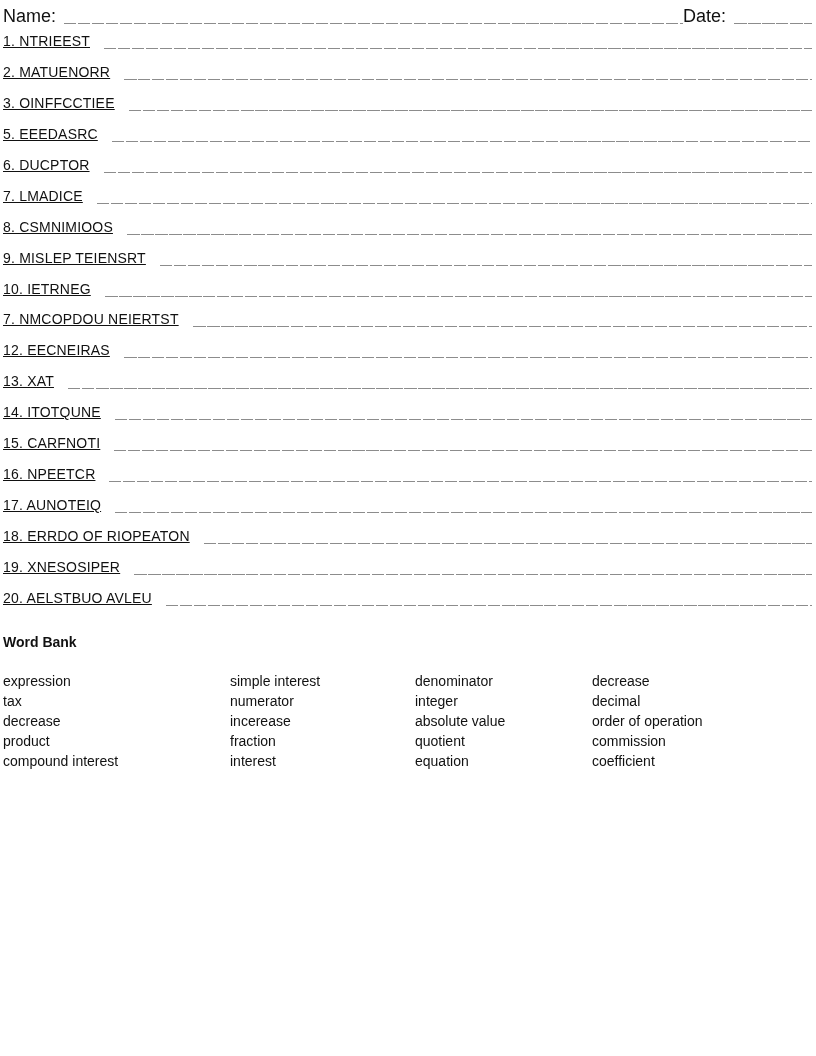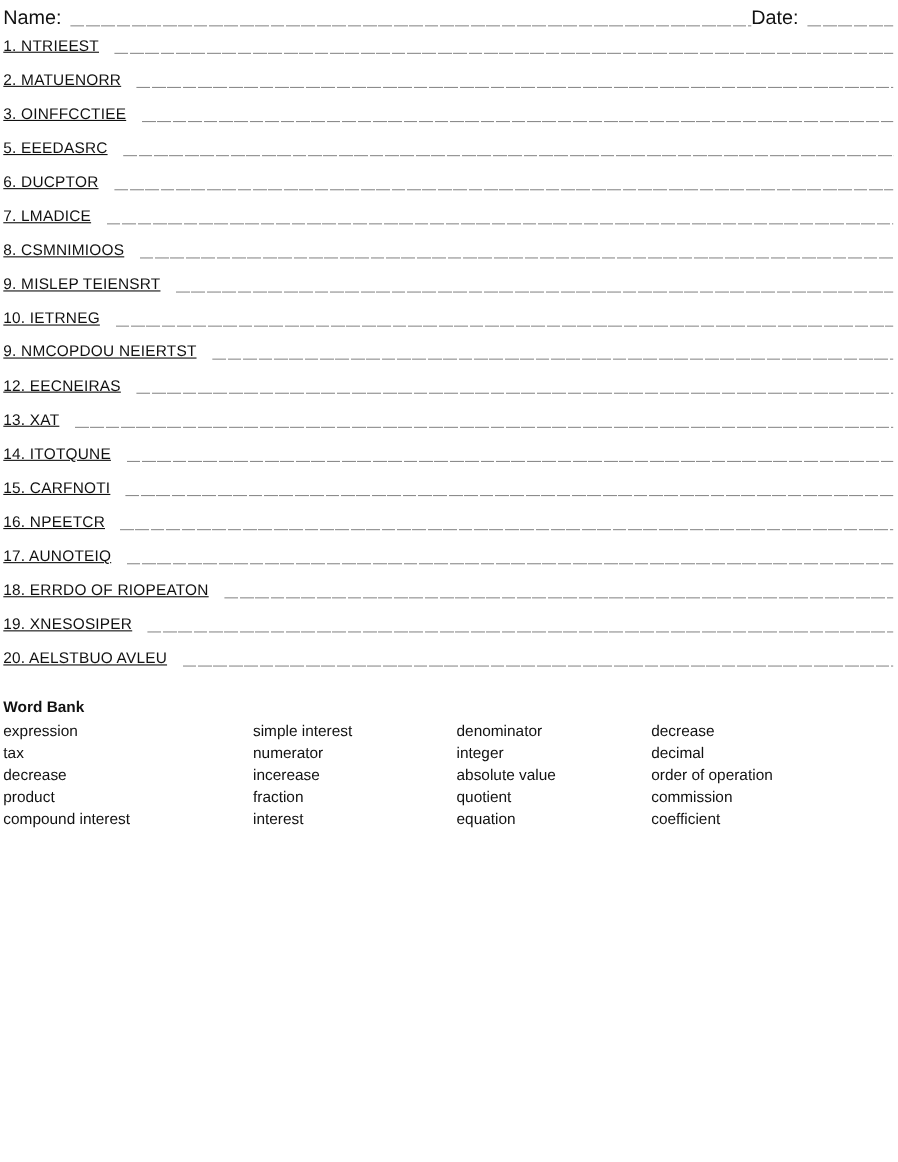--- a/index.html
+++ b/index.html
@@ -89,21 +89,21 @@
   
   .word-bank { margin-top: 12px; }
   .wb-heading {
     font-size: 14px;
     font-weight: bold;
     line-height: 18px;
   }
   .wb-grid {
     display: grid;
     grid-template-columns: 227px 185px 177px 1fr;
-    margin-top: 3px;
+    margin-top: 20px;
   }
   .wb-cell {
     font-size: 14px;
     line-height: 20px;
     white-space: nowrap;
   }
 </style>
 </head>
 <body>
 
@@ -148,21 +148,21 @@
       </div>
       <div class="ws-row">
         <span class="ws-label">9. MISLEP TEIENSRT</span>
         <span class="ws-line"></span>
       </div>
       <div class="ws-row">
         <span class="ws-label">10. IETRNEG</span>
         <span class="ws-line"></span>
       </div>
       <div class="ws-row">
-        <span class="ws-label">9. NMCOPDOU NEIERTST</span>
+        <span class="ws-label">7. NMCOPDOU NEIERTST</span>
         <span class="ws-line"></span>
       </div>
       <div class="ws-row">
         <span class="ws-label">12. EECNEIRAS</span>
         <span class="ws-line"></span>
       </div>
       <div class="ws-row">
         <span class="ws-label">13. XAT</span>
         <span class="ws-line"></span>
       </div>

